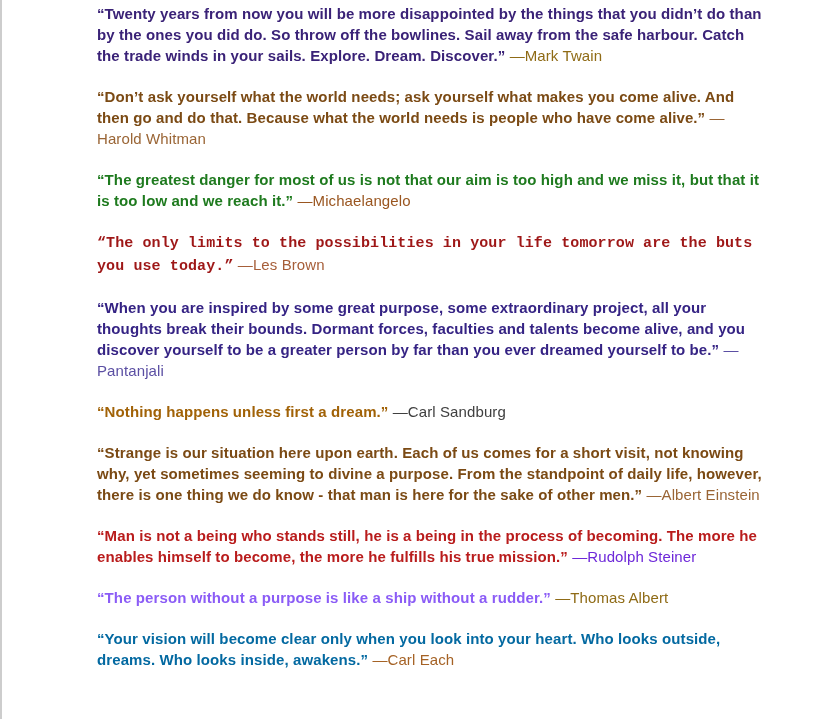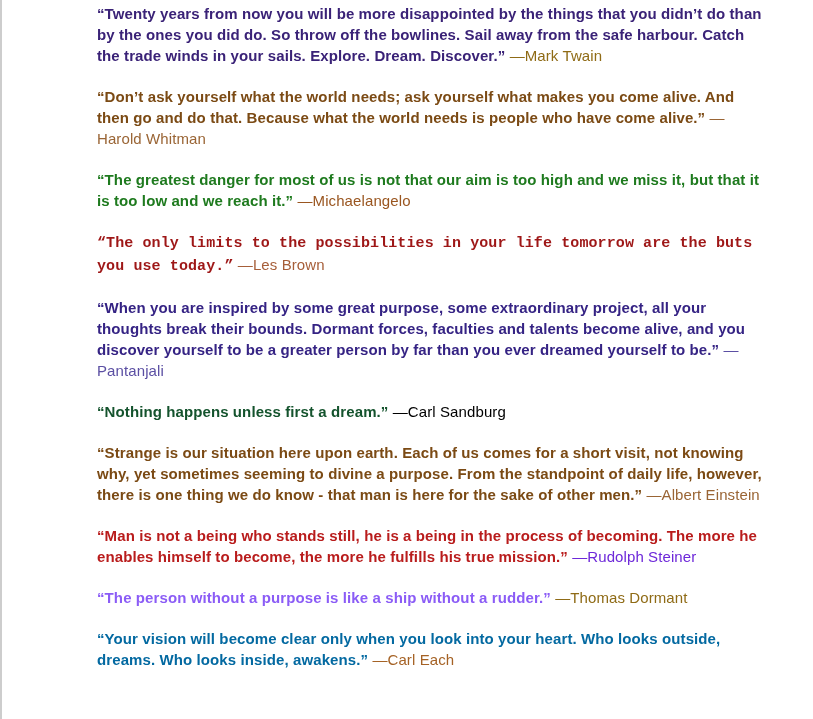--- a/index.html
+++ b/index.html
@@ -48,23 +48,23 @@
     <p class="quote"><span class="quote-text" style="color: rgb(58, 34, 119);">“Twenty years from now you will be more disappointed by the things that you didn’t do than by the ones you did do. So throw off the bowlines. Sail away from the safe harbour. Catch the trade winds in your sails. Explore. Dream. Discover.”</span> <span class="quote-author" style="color: rgb(143, 107, 22);">—Mark Twain</span></p>
 
     <p class="quote"><span class="quote-text" style="color: rgb(123, 74, 20);">“Don’t ask yourself what the world needs; ask yourself what makes you come alive. And then go and do that. Because what the world needs is people who have come alive.”</span> <span class="quote-author" style="color: rgb(154, 101, 53);">—Harold Whitman</span></p>
 
     <p class="quote"><span class="quote-text" style="color: rgb(30, 122, 30);">“The greatest danger for most of us is not that our aim is too high and we miss it, but that it is too low and we reach it.”</span> <span class="quote-author" style="color: rgb(154, 86, 32);">—Michaelangelo</span></p>
 
     <p class="quote"><span class="quote-text" style="color: rgb(158, 23, 23); font-family: Liberation Mono, monospace;">“The only limits to the possibilities in your life tomorrow are the buts you use today.”</span> <span class="quote-author" style="color: rgb(166, 94, 57);">—Les Brown</span></p>
 
     <p class="quote"><span class="quote-text" style="color: rgb(53, 35, 132);">“When you are inspired by some great purpose, some extraordinary project, all your thoughts break their bounds. Dormant forces, faculties and talents become alive, and you discover yourself to be a greater person by far than you ever dreamed yourself to be.”</span> <span class="quote-author" style="color: rgb(91, 79, 163);">—Pantanjali</span></p>
 
-    <p class="quote"><span class="quote-text" style="color: #14532d; text-align: center;">“Nothing happens unless first a dream.”</span> <span class="quote-author" style="color: #000000;">—Carl Sandburg</span></p>
+    <p class="quote"><span class="quote-text" style="color: #a16207; text-align: center;">“Nothing happens unless first a dream.”</span> <span class="quote-author" style="color: #404040;">—Carl Sandburg</span></p>
 
     <p class="quote"><span class="quote-text" style="color: rgb(123, 74, 20);">“Strange is our situation here upon earth. Each of us comes for a short visit, not knowing why, yet sometimes seeming to divine a purpose. From the standpoint of daily life, however, there is one thing we do know - that man is here for the sake of other men.”</span> <span class="quote-author" style="color: rgb(154, 101, 53);">—Albert Einstein</span></p>
 
     <p class="quote"><span class="quote-text" style="color: #b91c1c;">“Man is not a being who stands still, he is a being in the process of becoming. The more he enables himself to become, the more he fulfills his true mission.”</span> <span class="quote-author" style="color: #6d28d9;">—Rudolph Steiner</span></p>
 
-    <p class="quote"><span class="quote-text" style="color: #8b5cf6;">“The person without a purpose is like a ship without a rudder.”</span> <span class="quote-author" style="color: rgb(143, 107, 22);">—Thomas Dormant</span></p>
+    <p class="quote"><span class="quote-text" style="color: #8b5cf6;">“The person without a purpose is like a ship without a rudder.”</span> <span class="quote-author" style="color: rgb(143, 107, 22);">—Thomas Albert</span></p>
 
     <p class="quote"><span class="quote-text" style="color: #0369a1;">“Your vision will become clear only when you look into your heart. Who looks outside, dreams. Who looks inside, awakens.”</span> <span class="quote-author" style="color: rgb(165, 98, 37);">—Carl Each</span></p>
   </div>
 </div>
 
 </body></html>

